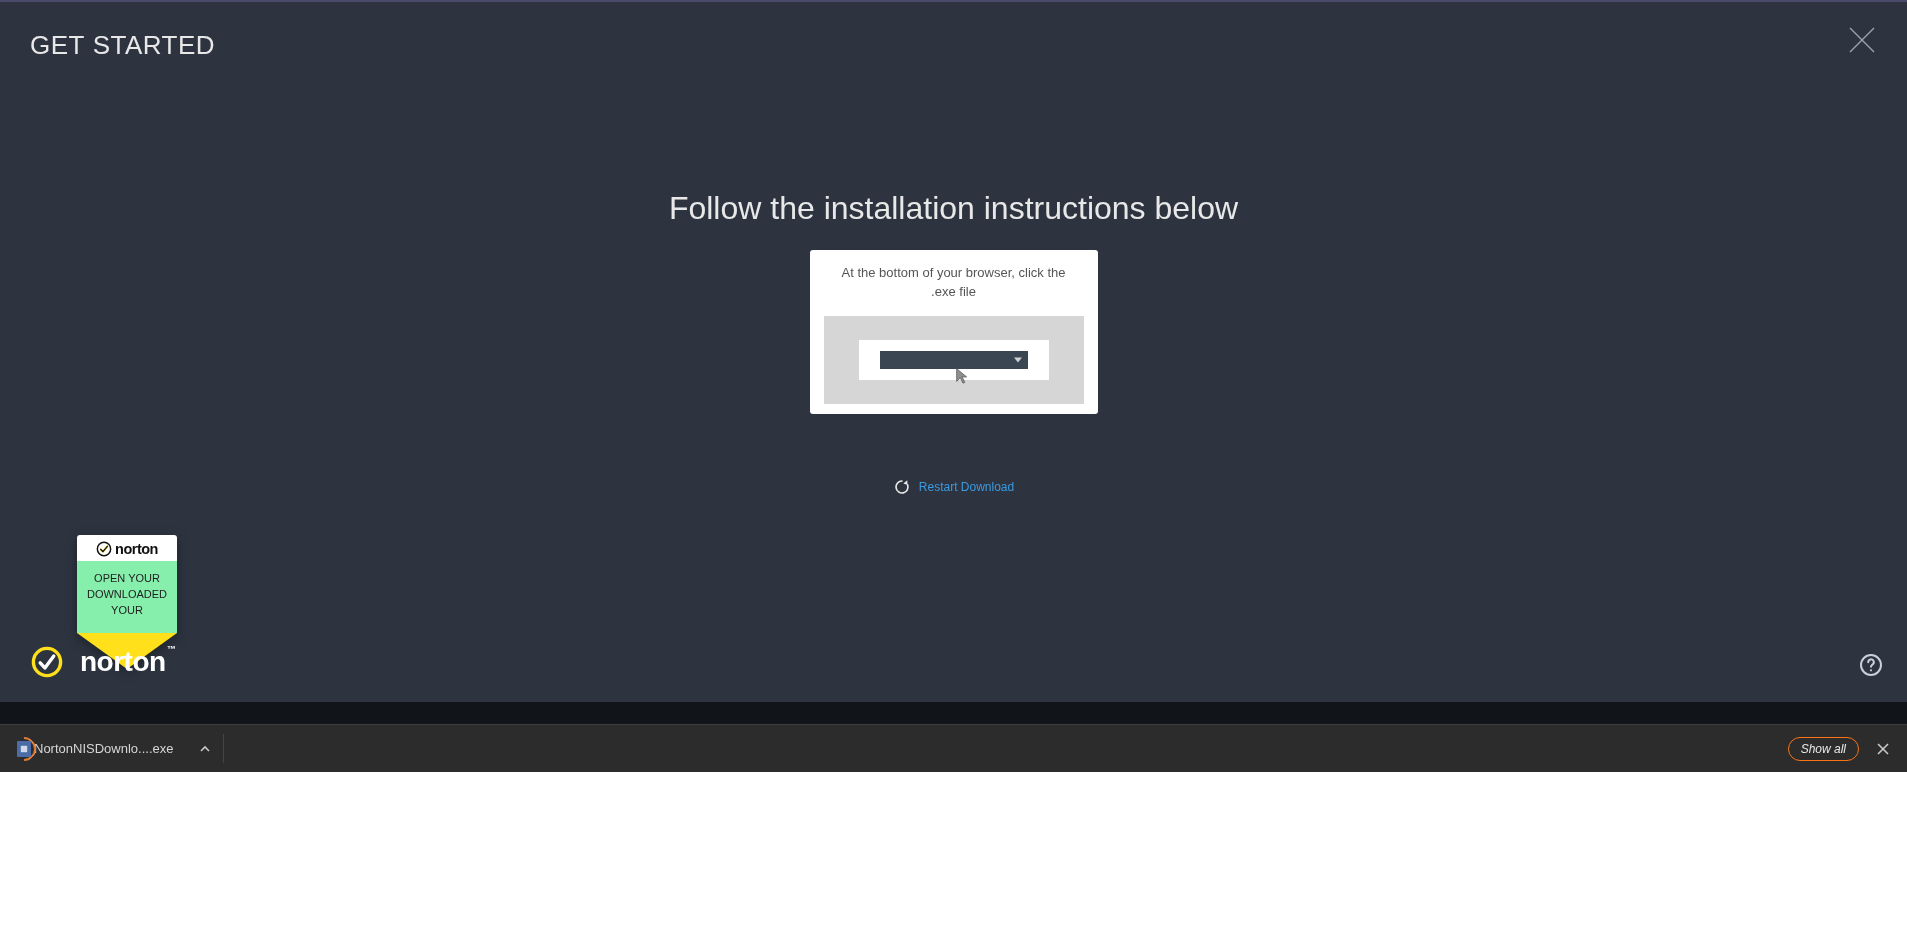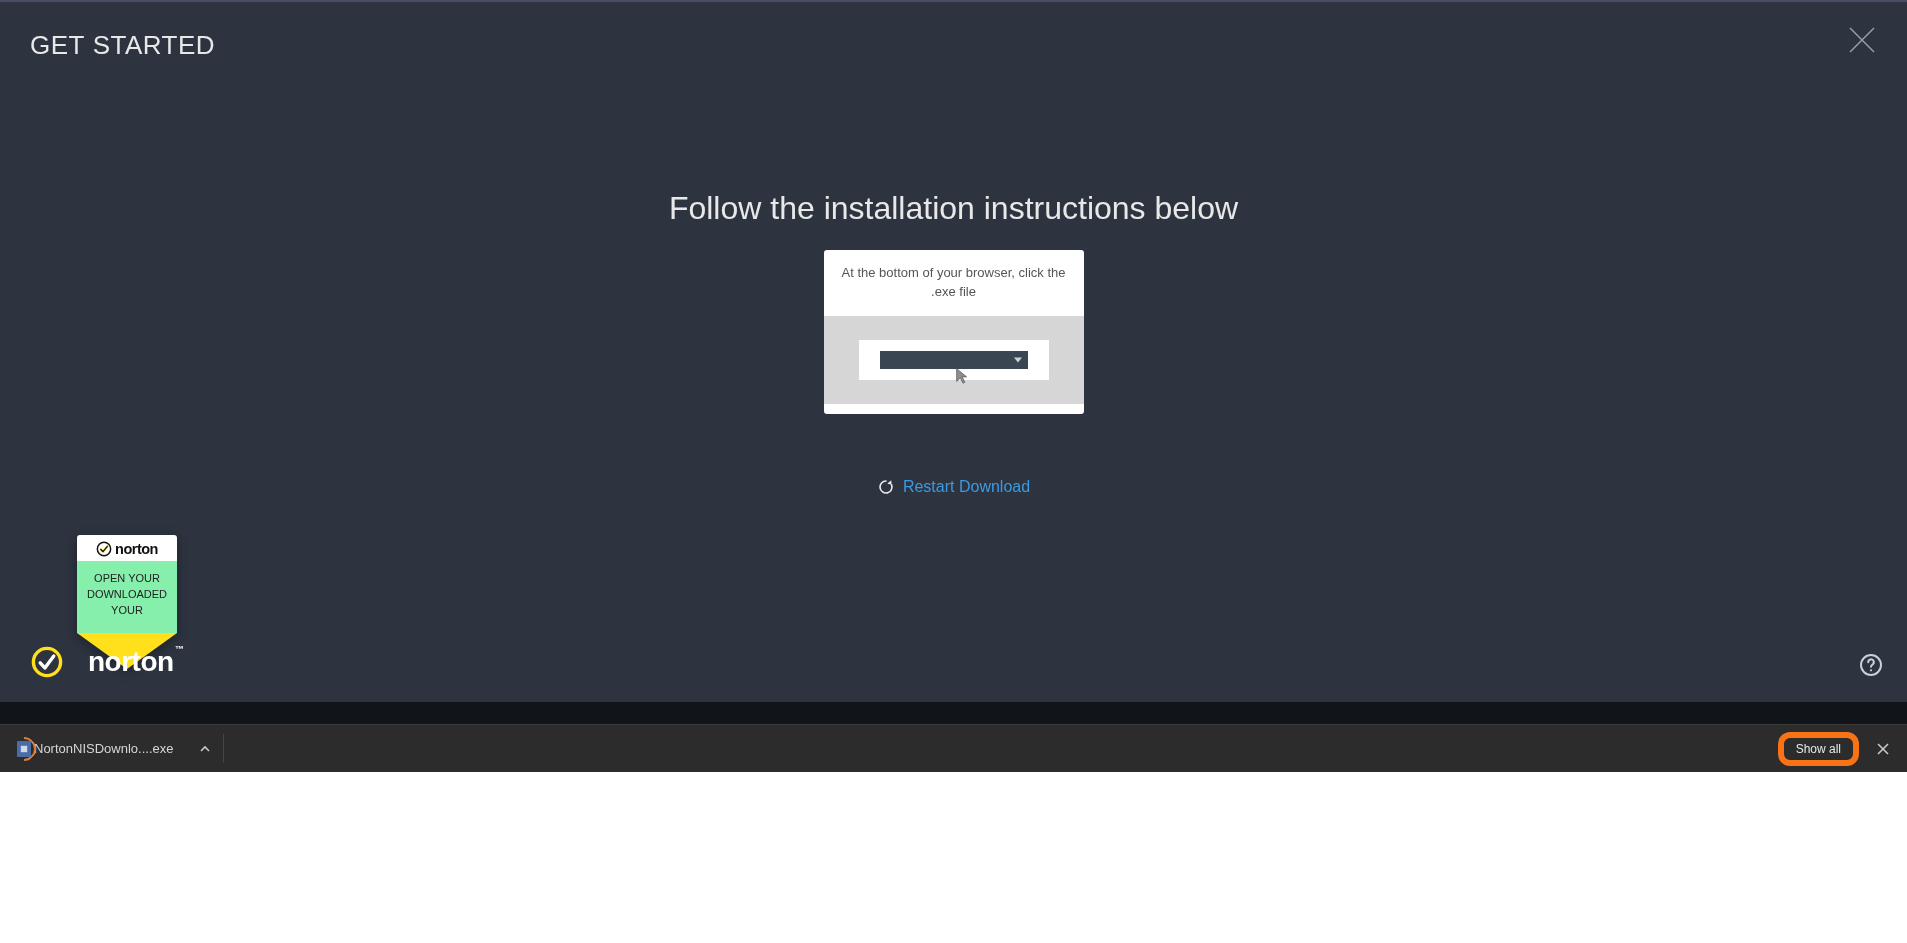--- a/index.html
+++ b/index.html
@@ -15,55 +15,55 @@
   
   .close-x { position: absolute; top: 25px; right: 30px; width: 30px; height: 30px; cursor: pointer; }
   .close-x svg { width: 100%; height: 100%; }
   
   
   .main-heading { position: absolute; top: 190px; left: 0; right: 0; text-align: center; font-size: 32px; font-weight: 300; color: #e8e8e8; }
   
   
   .card {
     position: absolute; top: 250px; left: 50%; transform: translateX(-50%);
-    width: 260px; background: #ffffff; border-radius: 3px; padding: 14px 10px 10px 10px;
+    width: 288px; background: #ffffff; border-radius: 3px; padding: 14px 10px 10px 10px;
     display: flex; flex-direction: column; align-items: center;
   }
   .card-text { font-size: 13px; color: #555; text-align: center; line-height: 1.45; padding: 0 8px 14px 8px; }
   .card-illustration {
     width: 260px; height: 88px; background: #d6d6d6; position: relative; display: flex; align-items: center; justify-content: center;
   }
   .illus-bar { width: 190px; height: 40px; background: #ffffff; display: flex; align-items: center; justify-content: center; position: relative; }
   .illus-dark {
     width: 148px; height: 18px; background: #3a4652; position: relative;
   }
   .illus-caret {
     position: absolute; right: 6px; top: 50%; transform: translateY(-50%);
     width: 0; height: 0; border-left: 4px solid transparent; border-right: 4px solid transparent; border-top: 5px solid #d0d0d0;
   }
   .illus-cursor { position: absolute; left: 50%; top: 58%; width: 18px; height: 18px; }
   
   
   .restart-link {
     position: absolute; top: 478px; left: 0; right: 0; text-align: center;
-    color: #3b9ae1; font-size: 16px; cursor: pointer; display: flex; align-items: center; justify-content: center; gap: 8px;
+    color: #3b9ae1; font-size: 12px; cursor: pointer; display: flex; align-items: center; justify-content: center; gap: 8px;
   }
   .restart-link .refresh-icon { width: 18px; height: 18px; }
   
   
   .tooltip-badge {
     position: absolute; left: 77px; top: 535px; width: 100px;
     filter: drop-shadow(0 3px 6px rgba(0,0,0,0.35));
   }
   .tooltip-head { background: #ffffff; border-radius: 3px 3px 0 0; text-align: center; padding: 6px 4px 4px 4px; display: flex; align-items: center; justify-content: center; gap: 3px; }
   .norton-check { width: 16px; height: 16px; }
   .norton-word { font-weight: 700; font-size: 14.5px; color: #111; letter-spacing: -0.5px; }
   .tooltip-body { background: #86efac; color: #222; text-align: center; font-size: 11px; line-height: 1.45; padding: 10px 4px 14px 4px; font-weight: 500; }
   .tooltip-arrow { width: 0; height: 0; margin: 0 auto; border-left: 50px solid transparent; border-right: 50px solid transparent; border-top: 36px solid #ffe01b; }
-  .norton-logo-big { position: absolute; left: 30px; top: 645px; display: flex; align-items: center; gap: 24px; color: #fff; }
+  .norton-logo-big { position: absolute; left: 30px; top: 645px; display: flex; align-items: center; gap: 16px; color: #fff; }
   .norton-logo-big .ring { width: 34px; height: 34px; }
   .norton-logo-big .txt { font-size: 28px; font-weight: 600; letter-spacing: -0.5px; color: #fff; }
   .norton-logo-big .tm { font-size: 9px; vertical-align: top; position: relative; top: -2px; left: 1px; }
   
   
   .help-icon { position: absolute; right: 24px; top: 653px; width: 24px; height: 24px; cursor: pointer; }
   
   
   .dark-gap { position: absolute; top: 702px; left: 0; right: 0; height: 22px; background: #111419; }
   
@@ -74,22 +74,22 @@
     border-top: 1px solid #3e3e3e;
   }
   .dl-item { display: flex; align-items: center; padding: 0 14px; height: 100%; cursor: pointer; }
   .dl-icon-wrap { position: relative; width: 20px; height: 20px; }
   .dl-ring { position: absolute; inset: -2px; border: 2px solid transparent; border-top-color: #d97b3a; border-right-color: #d97b3a; border-radius: 50%; transform: rotate(45deg); }
   .dl-file-icon { width: 14px; height: 16px; background: #4a6da7; border-radius: 1px; position: absolute; left: 3px; top: 2px; display:flex; align-items:center; justify-content:center;}
   .dl-caret { display: flex; align-items: center; padding: 0 12px; font-size: 11px; color: #c9c9c9; cursor: pointer; height: 100%; }
   .dl-sep { width: 1px; height: 60%; background: #444; }
   .dl-spacer { flex: 1; }
   .show-all-btn {
-    margin-right: 10px; padding: 4px 12px; border: 6px solid #f97316; border-radius: 12px;
-    font-size: 12px; color: #e8e8e8; cursor: pointer; background: transparent;
+    margin-right: 10px; padding: 4px 12px; border: 1px solid #f97316; border-radius: 12px;
+    font-size: 12px; color: #e8e8e8; cursor: pointer; background: transparent; font-style: italic;
   }
   .dl-close { width: 28px; height: 28px; margin-right: 10px; display: flex; align-items: center; justify-content: center; cursor: pointer; color: #c9c9c9; }
   
   
   .page-below { position: absolute; bottom: 0; left: 0; right: 0; height: 171px; background: #ffffff; }
 </style>
 </head>
 <body>
 
 <div class="page">

